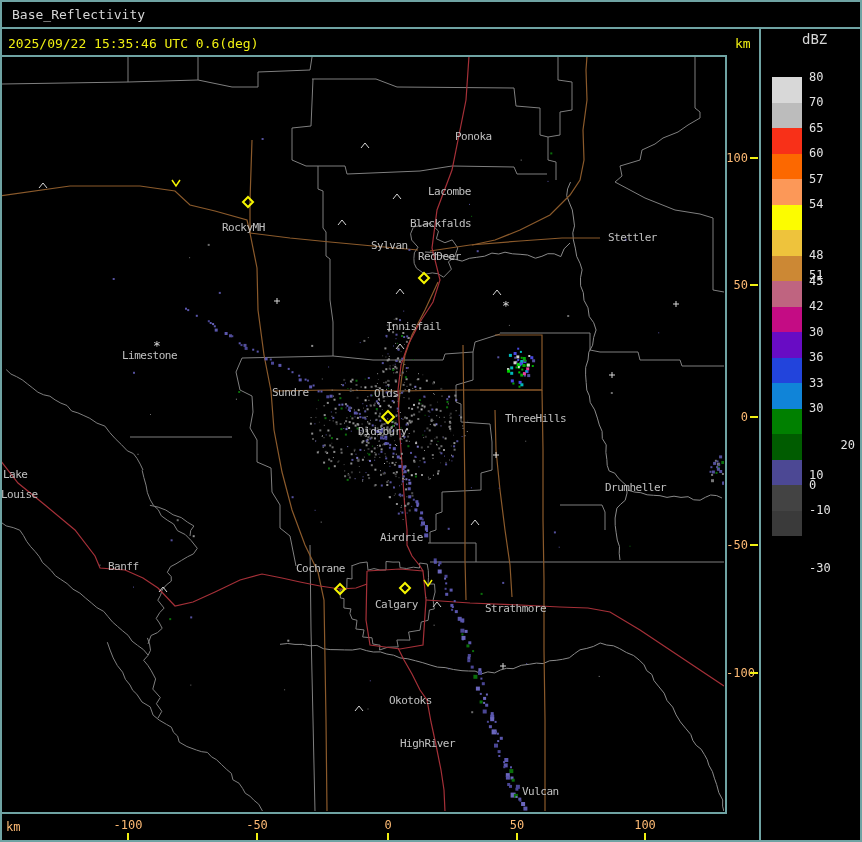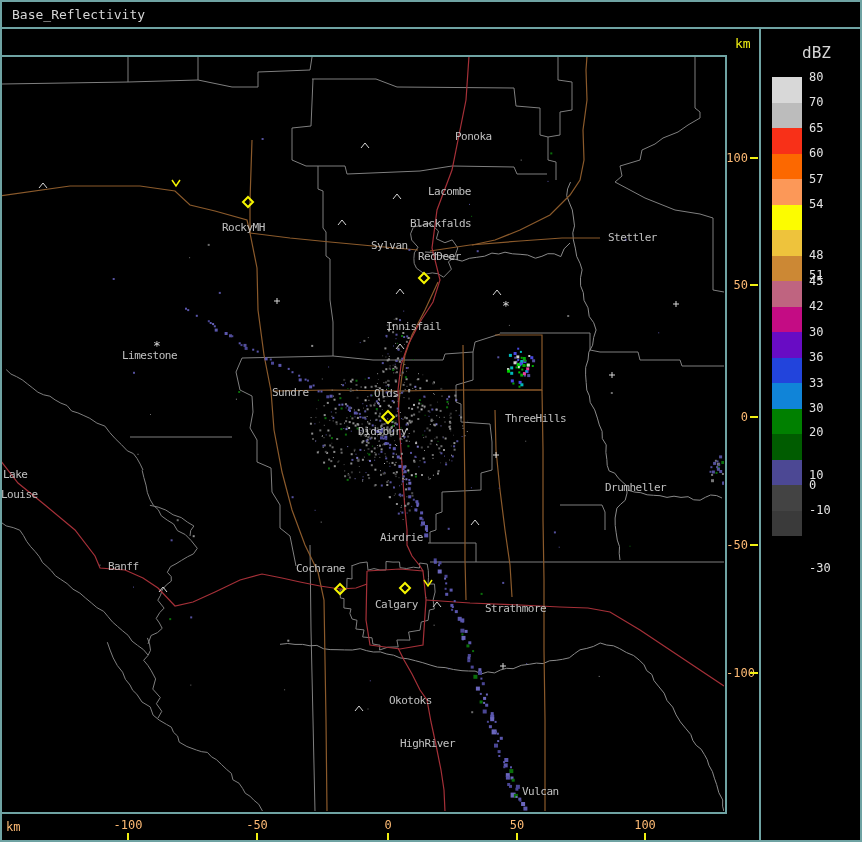--- a/index.html
+++ b/index.html
@@ -30,25 +30,26 @@
 
   <div class="teal" style="left:0;top:55px;width:727px;height:2px;"></div>
   <div class="teal" style="left:725px;top:55px;width:2px;height:759px;"></div>
   <div class="teal" style="left:0;top:812px;width:727px;height:2px;"></div>
 
   <div id="title-bar">
     <span>Base_Reflectivity</span>
   </div>
 
   <div id="info-bar">
+    <span class="bar-text yellow" style="left:8px;top:7px;">2025/09/22 15:35:46 UTC 0.6(deg)</span>
     <span class="bar-text yellow" style="left:735px;top:7px;">km</span>
   </div>
 
   <div>
-    <span class="bar-text" style="left:802px;top:43px;font-size:16px;">dBZ</span>
+    <span class="bar-text" style="left:802px;top:31px;font-size:14px;">dBZ</span>
     <div id="legend-blocks">
         <div class="legend-block" style="top: 77px; height: 25.5px; background: rgb(216, 216, 216);"></div>
         <div class="legend-block" style="top: 102.5px; height: 25.5px; background: rgb(188, 188, 188);"></div>
         <div class="legend-block" style="top: 128px; height: 25.5px; background: rgb(248, 48, 24);"></div>
         <div class="legend-block" style="top: 153.5px; height: 25.5px; background: rgb(252, 104, 0);"></div>
         <div class="legend-block" style="top: 179px; height: 25.5px; background: rgb(252, 152, 88);"></div>
         <div class="legend-block" style="top: 204.5px; height: 25.5px; background: rgb(252, 252, 0);"></div>
         <div class="legend-block" style="top: 230px; height: 25.5px; background: rgb(238, 195, 60);"></div>
         <div class="legend-block" style="top: 255.5px; height: 25.5px; background: rgb(204, 136, 52);"></div>
         <div class="legend-block" style="top: 281px; height: 25.5px; background: rgb(191, 100, 128);"></div>
@@ -70,21 +71,21 @@
         <div class="legend-label" style="top: 171.5px;">57</div>
         <div class="legend-label" style="top: 197px;">54</div>
         <div class="legend-label" style="top: 223px; margin-top: 45px;">51</div>
         <div class="legend-label" style="top: 248px;">48</div>
         <div class="legend-label" style="top: 273.5px;">45</div>
         <div class="legend-label" style="top: 299px;">42</div>
         <div class="legend-label" style="top: 324.5px;">30</div>
         <div class="legend-label" style="top: 350px;">36</div>
         <div class="legend-label" style="top: 375.5px;">33</div>
         <div class="legend-label" style="top: 401px;">30</div>
-        <div class="legend-label" style="top: 425px;">20</div>
+        <div class="legend-label" style="top: 438px; text-align: right;">20</div>
         <div class="legend-label" style="top: 468px;">10</div>
         <div class="legend-label" style="top: 477.5px;">0</div>
         <div class="legend-label" style="top: 503px;">-10</div>
         <div class="legend-label" style="top: 529px; margin-top: 32px;">-30</div>
       </div>
   </div>
 
   <div id="right-axis">
       <span class="axis-label" style="left: 726px; top: 151px; width: 22px; text-align: right;">100</span>
       <div style="position: absolute; left: 750px; top: 157px; width: 8px; height: 2px; background: rgb(240, 239, 18);"></div>

